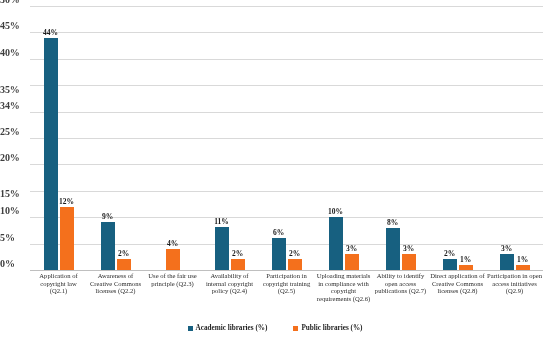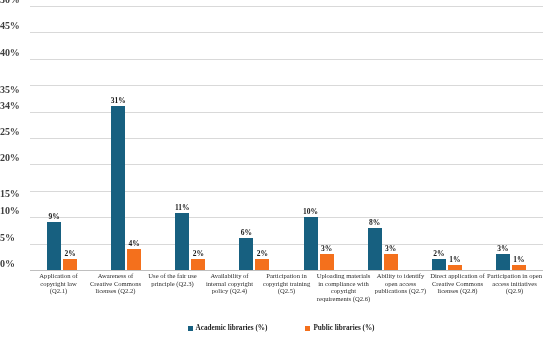--- a/index.html
+++ b/index.html
@@ -149,21 +149,20 @@
     gap: 26px;
   }
   .legend-item {
     display: flex;
     align-items: center;
     gap: 3px;
     font-size: 7.2px;
     line-height: 8px;
     color: #1f1f1f;
     font-weight: bold;
-    margin-left: 12px;
   }
   .swatch {
     width: 5px;
     height: 5px;
     display: block;
   }
   .swatch.academic { background: #176080; }
   .swatch.public   { background: #F4701C; }
 </style>
 </head>
@@ -196,53 +195,63 @@
         <div class="gridline" style="top: 105.6px;"></div>
         <div class="gridline" style="top: 79.2px;"></div>
         <div class="gridline" style="top: 52.8px;"></div>
         <div class="gridline" style="top: 26.4px;"></div>
         <div class="gridline" style="top: 0px;"></div>
       </div>
     <div class="groups">
         <div class="group">
           <div class="bars">
             <div class="bar-wrap">
+              <div style="position: relative; width: 14px; height: 232.32px;">
+                <div class="bar academic" title="Academic libraries (%): 44%" style="height: 100%;"></div>
+                <div class="bar-label">44%</div>
+              </div>
+            </div>
+            <div class="bar-wrap">
+              <div style="position: relative; width: 14px; height: 63.36px;">
+                <div class="bar public" title="Public libraries (%): 12%" style="height: 100%;"></div>
+                <div class="bar-label">12%</div>
+              </div>
+            </div>
+          </div>
+        </div>
+        <div class="group">
+          <div class="bars">
+            <div class="bar-wrap">
               <div style="position: relative; width: 14px; height: 47.52px;">
                 <div class="bar academic" title="Academic libraries (%): 9%" style="height: 100%;"></div>
                 <div class="bar-label">9%</div>
               </div>
             </div>
             <div class="bar-wrap">
               <div style="position: relative; width: 14px; height: 10.56px;">
                 <div class="bar public" title="Public libraries (%): 2%" style="height: 100%;"></div>
                 <div class="bar-label">2%</div>
               </div>
             </div>
           </div>
         </div>
         <div class="group">
           <div class="bars">
             <div class="bar-wrap">
-              <div style="position: relative; width: 14px; height: 163.68px;">
-                <div class="bar academic" title="Academic libraries (%): 31%" style="height: 100%;"></div>
-                <div class="bar-label">31%</div>
-              </div>
-            </div>
-            <div class="bar-wrap">
               <div style="position: relative; width: 14px; height: 21.12px;">
                 <div class="bar public" title="Public libraries (%): 4%" style="height: 100%;"></div>
                 <div class="bar-label">4%</div>
               </div>
             </div>
           </div>
         </div>
         <div class="group">
           <div class="bars">
             <div class="bar-wrap">
-              <div style="position: relative; width: 14px; height: 57px;">
+              <div style="position: relative; width: 14px; height: 43px;">
                 <div class="bar academic" title="Academic libraries (%): 11%" style="height: 100%;"></div>
                 <div class="bar-label">11%</div>
               </div>
             </div>
             <div class="bar-wrap">
               <div style="position: relative; width: 14px; height: 10.56px;">
                 <div class="bar public" title="Public libraries (%): 2%" style="height: 100%;"></div>
                 <div class="bar-label">2%</div>
               </div>
             </div>

